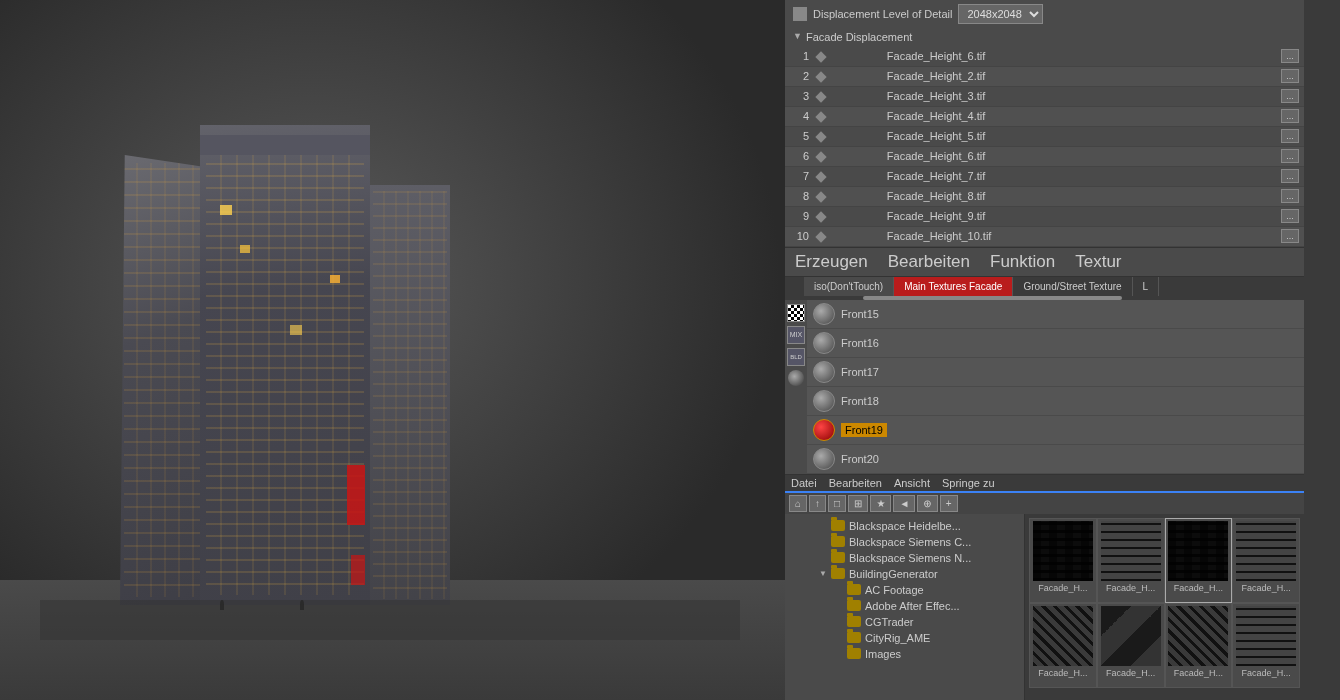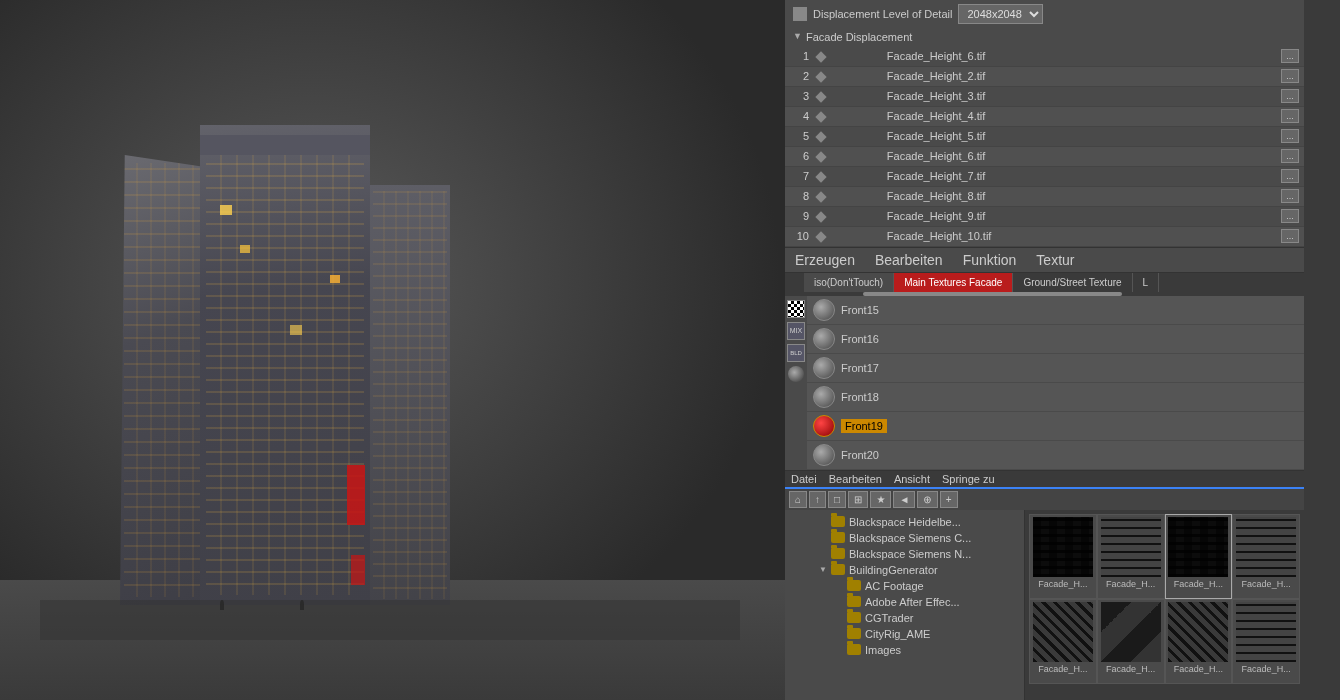--- a/index.html
+++ b/index.html
@@ -136,21 +136,21 @@
     .menu-bar {
       display: flex;
       background: #4a4a4a;
       border-top: 1px solid #333;
       border-bottom: 1px solid #333;
       padding: 2px 6px;
       gap: 12px;
     }
     .menu-item {
       color: #ccc;
-      font-size: 14px;
+      font-size: 17px;
       cursor: pointer;
       padding: 2px 4px;
     }
 
     .material-tabs {
       display: flex;
       background: #3a3a3a;
       align-items: center;
       overflow: hidden;
       padding-left: 19px;

